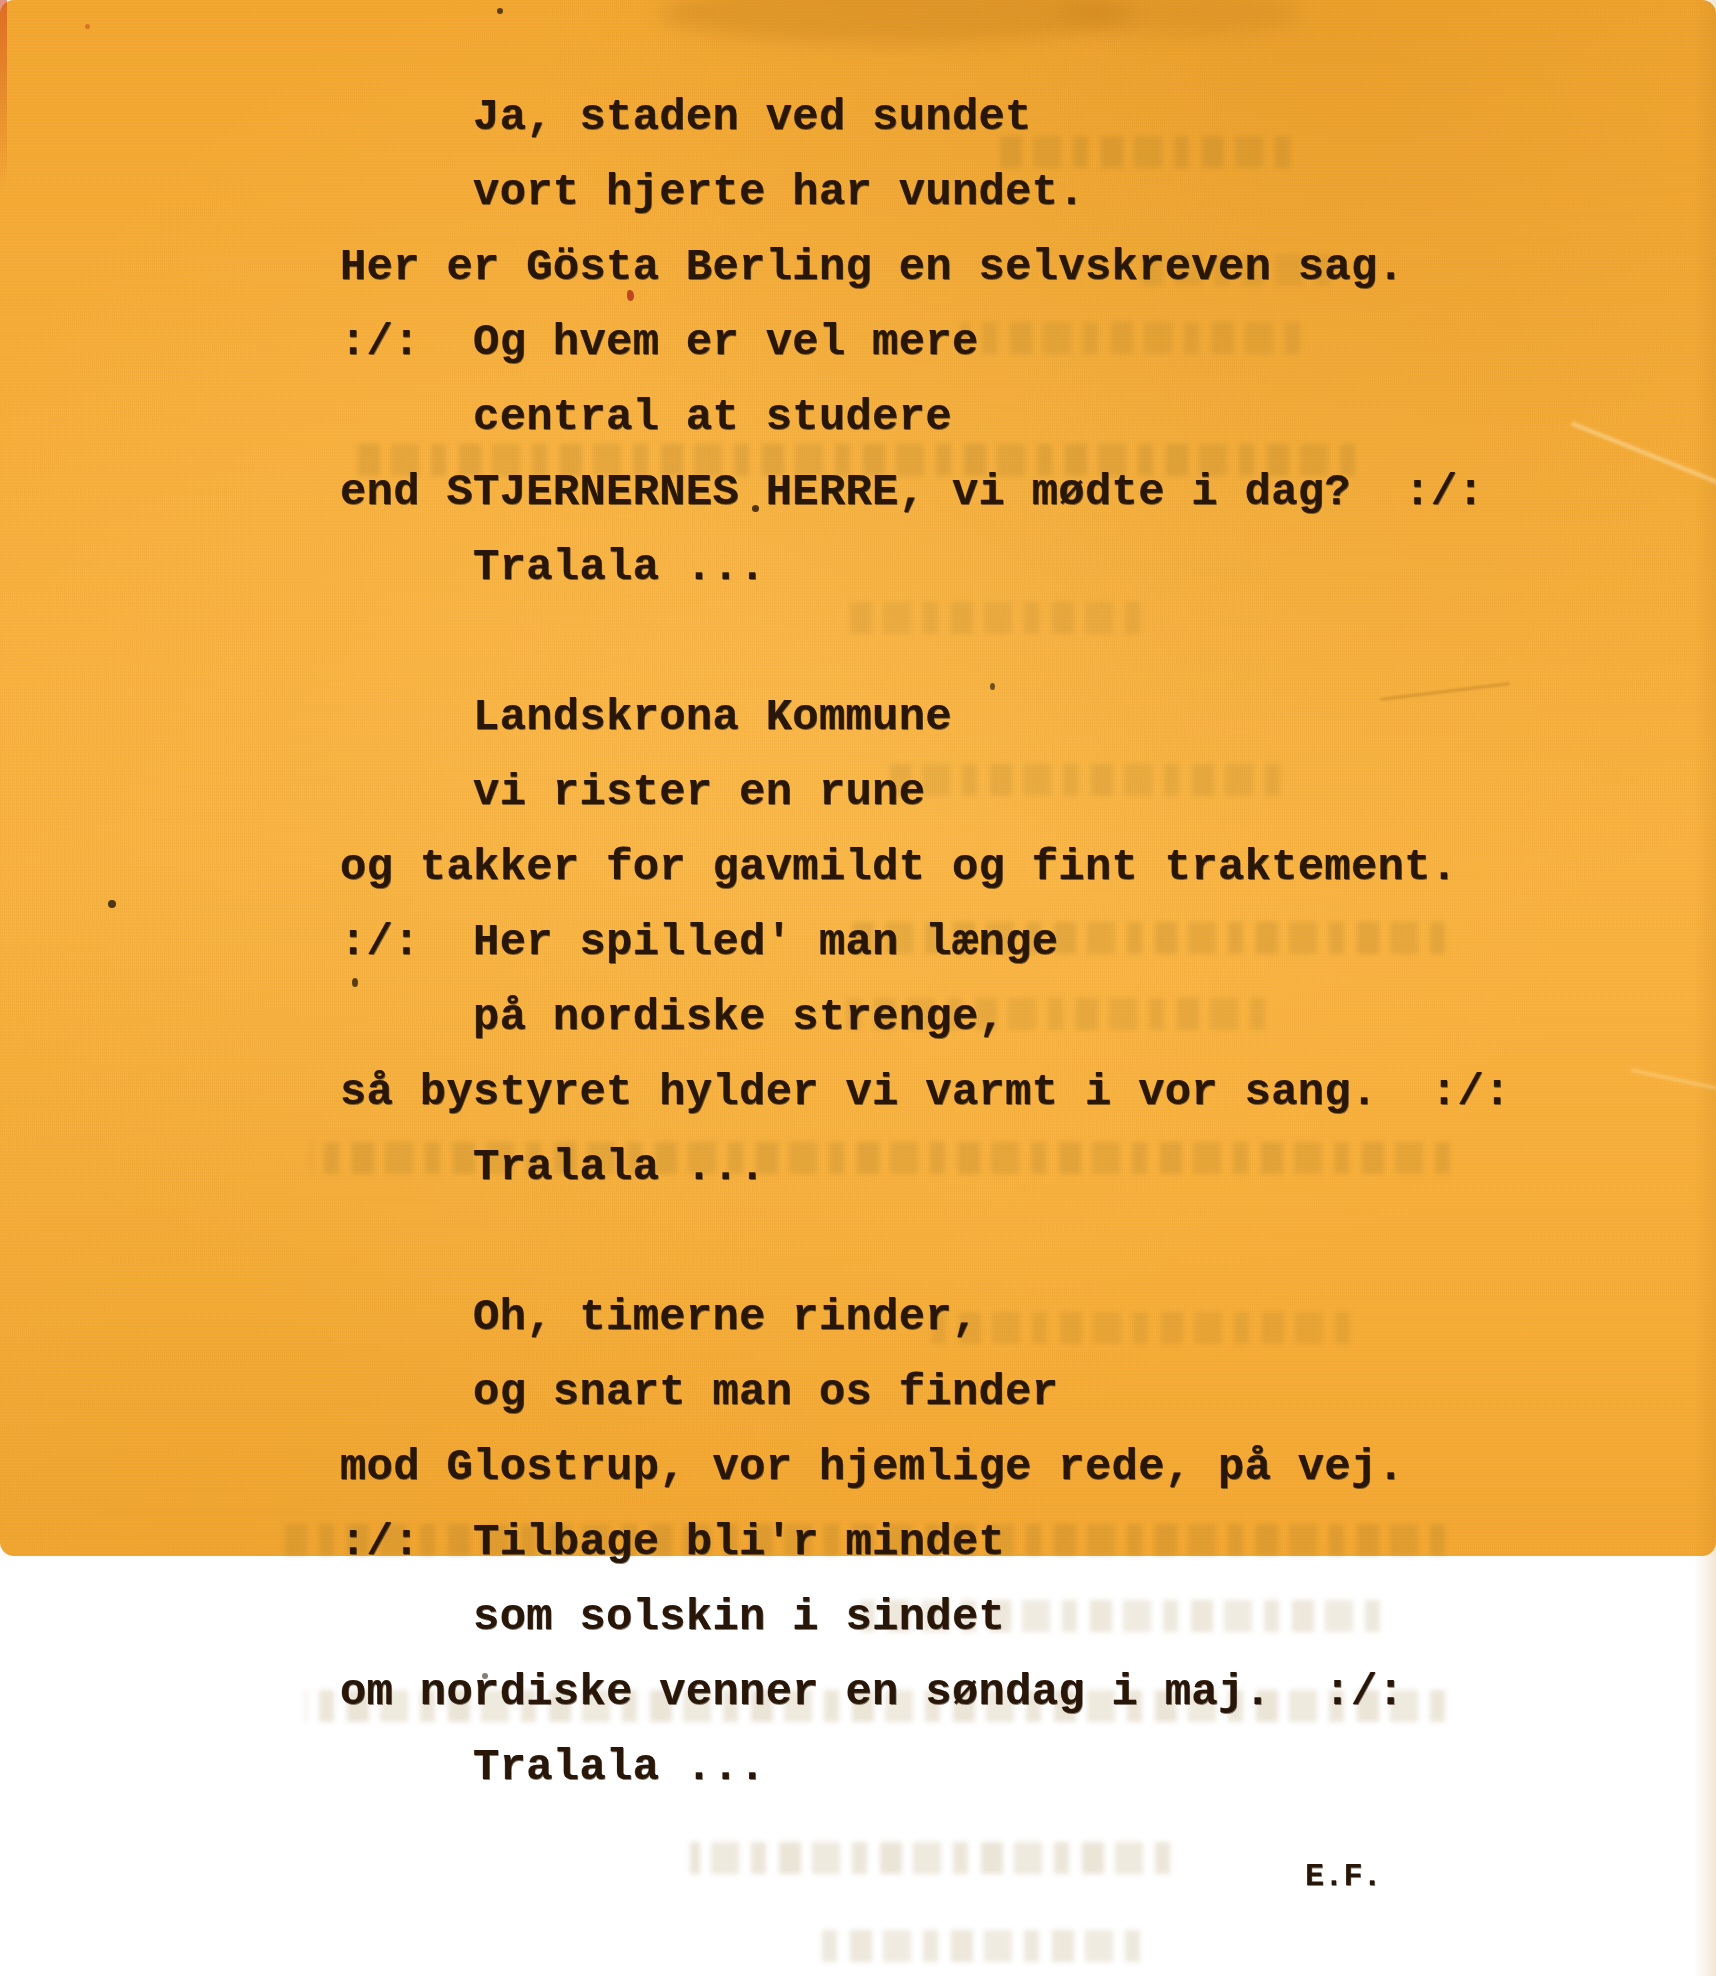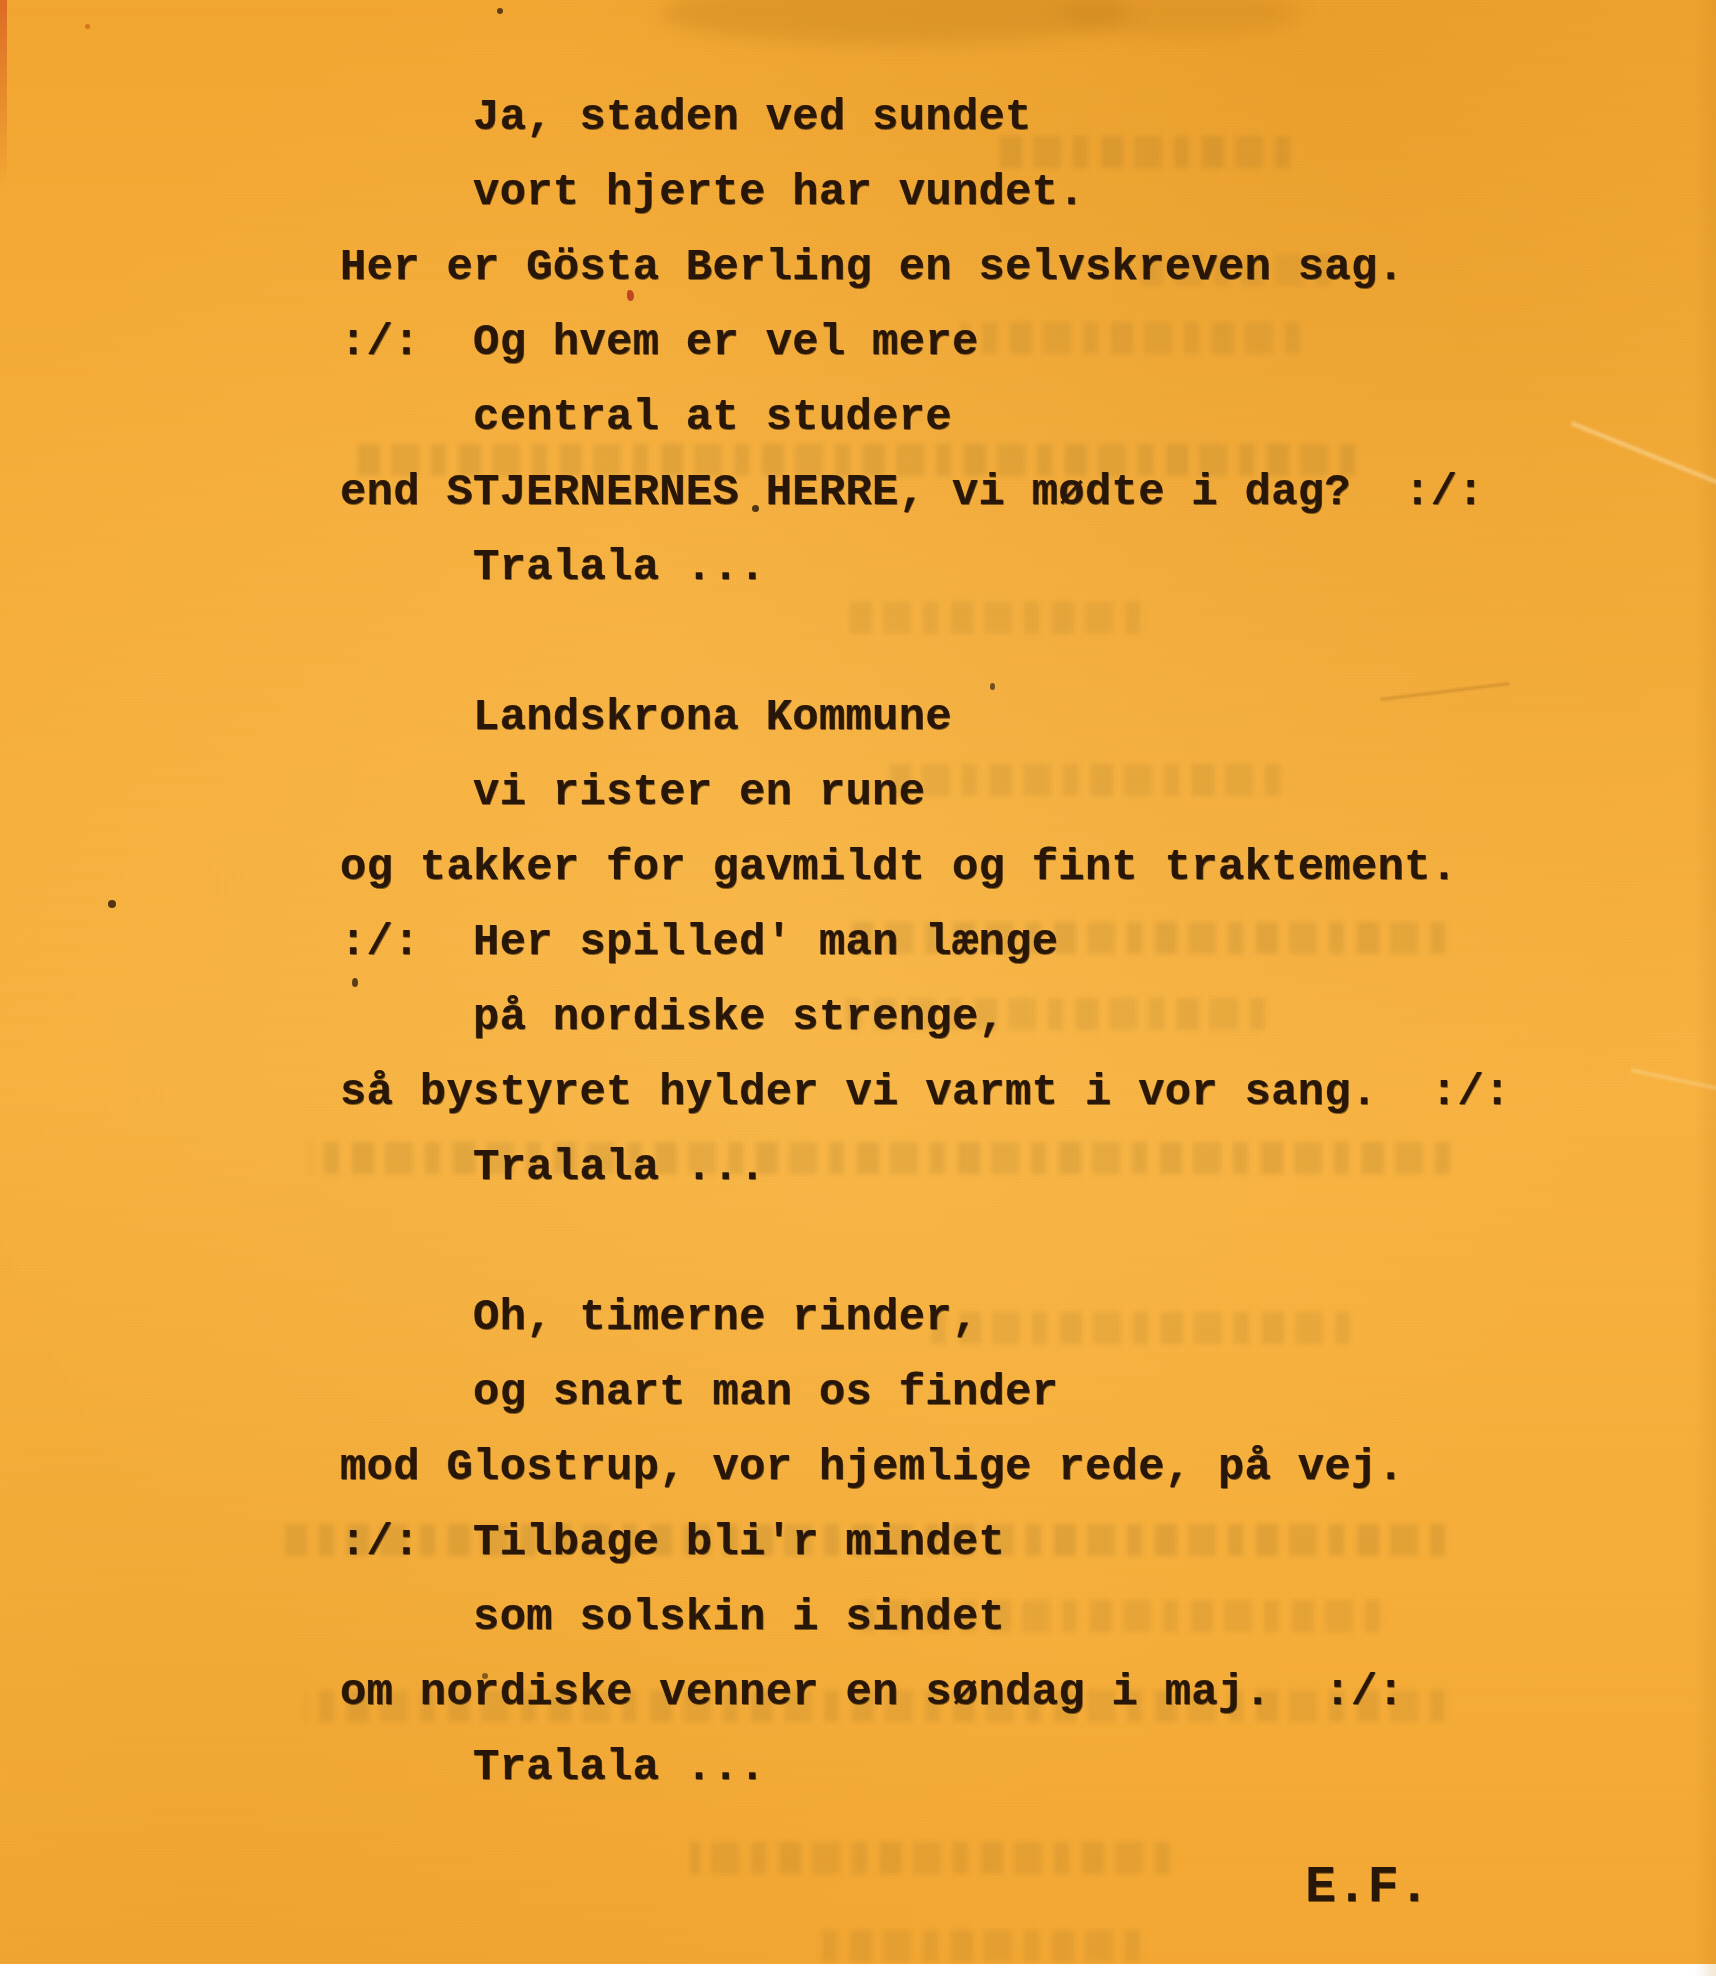--- a/index.html
+++ b/index.html
@@ -6,26 +6,27 @@
   body {
     width: 1716px;
     height: 1976px;
     overflow: hidden;
     font-family: "Liberation Mono", "DejaVu Sans Mono", monospace;
   }
 
   .paper {
     position: relative;
     width: 1716px;
-    height: 1964px;
+    height: 1556px;
     background:
       radial-gradient(ellipse at 78% 2%, rgba(200,128,20,0.20), transparent 42%),
       radial-gradient(ellipse at 12% 96%, rgba(210,140,30,0.12), transparent 40%),
       radial-gradient(ellipse at 45% 45%, rgba(255,223,140,0.14), transparent 65%),
       linear-gradient(180deg, #f3a62f 0%, #f7ad38 25%, #f9b23e 55%, #f7ad37 82%, #f4a731 100%);
+    border-radius: 14px;
   }
 
   
   .grain {
     position: absolute; inset: 0;
     background-image:
       repeating-linear-gradient(0deg, rgba(255,255,255,0.025) 0 1px, transparent 1px 3px),
       repeating-linear-gradient(90deg, rgba(130,85,12,0.025) 0 1px, transparent 1px 2px);
     pointer-events: none;
   }
@@ -42,21 +43,21 @@
     text-shadow: 0.6px 0.8px 0.5px rgba(35,18,4,0.55), -0.4px 0 0.4px rgba(35,18,4,0.30);
     letter-spacing: 0.2px;
   }
   .stanza { margin-bottom: 75px; }
   .line { height: 75px; }
 
   .signature {
     position: absolute;
     left: 1305px;
     top: 1858px;
-    font-size: 52px;
+    font-size: 32px;
     font-weight: 700;
     color: #281708;
     white-space: pre;
     text-shadow: 0.6px 0.8px 0.5px rgba(35,18,4,0.55);
   }
 
   
   .bleed {
     position: absolute;
     height: 32px;

